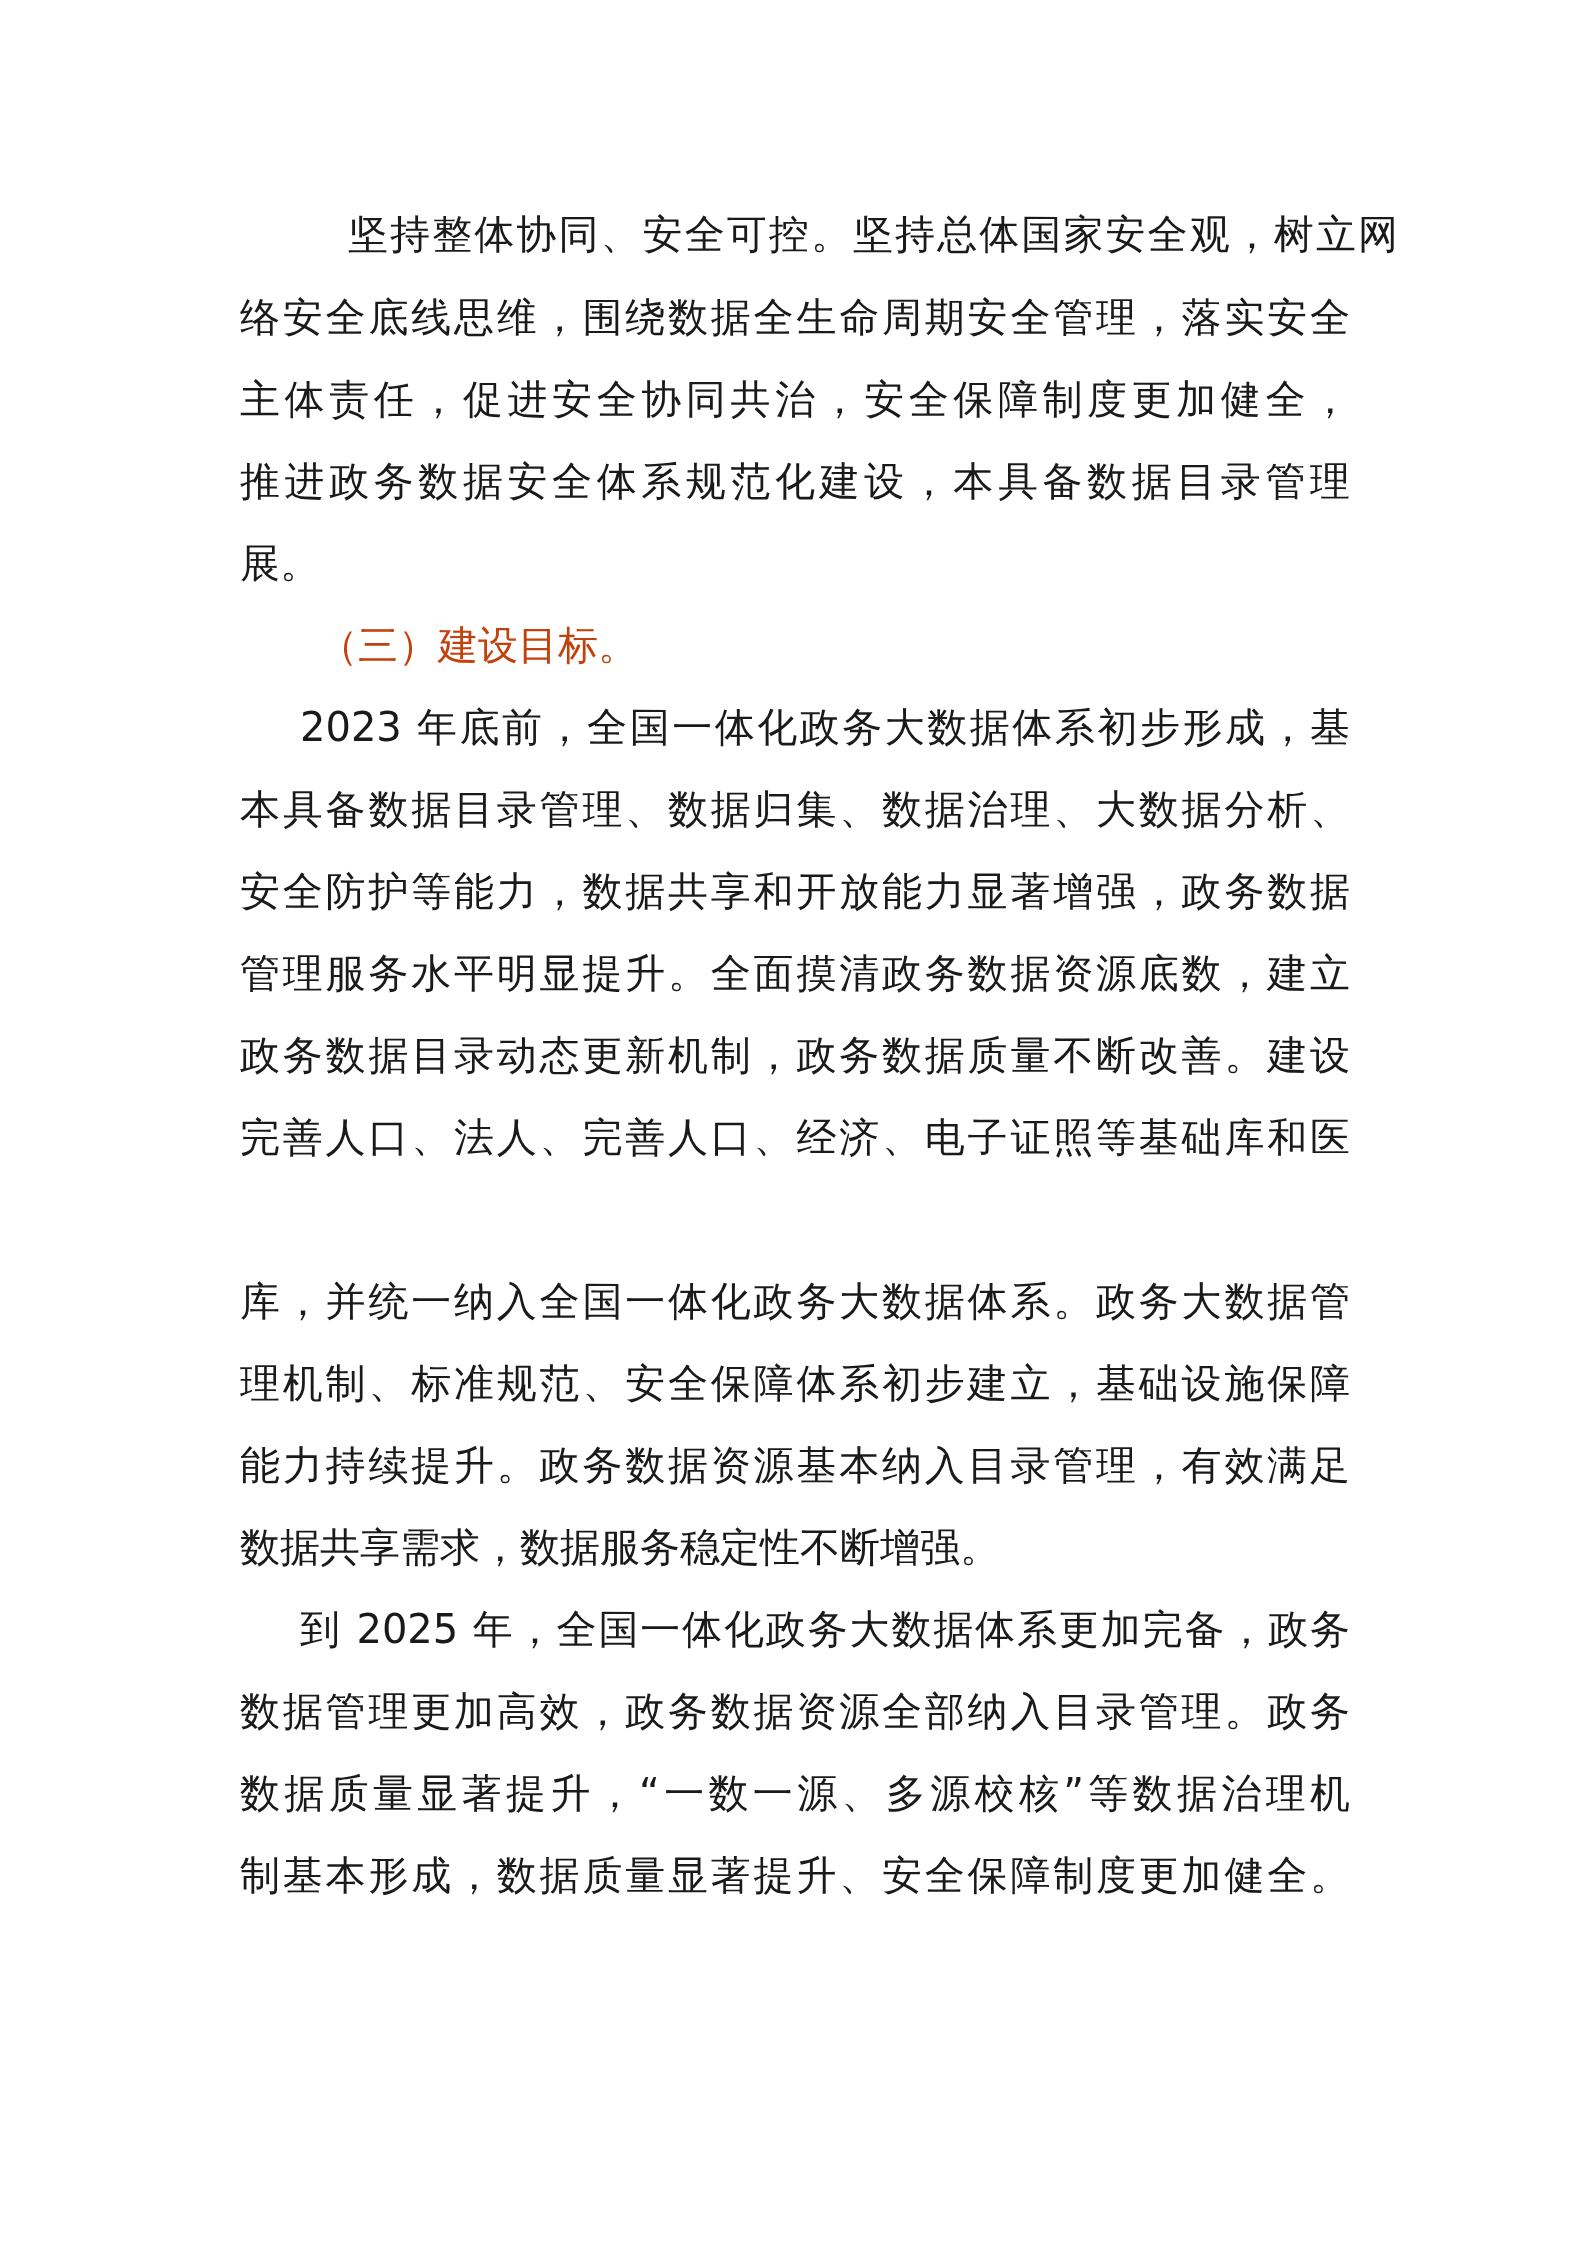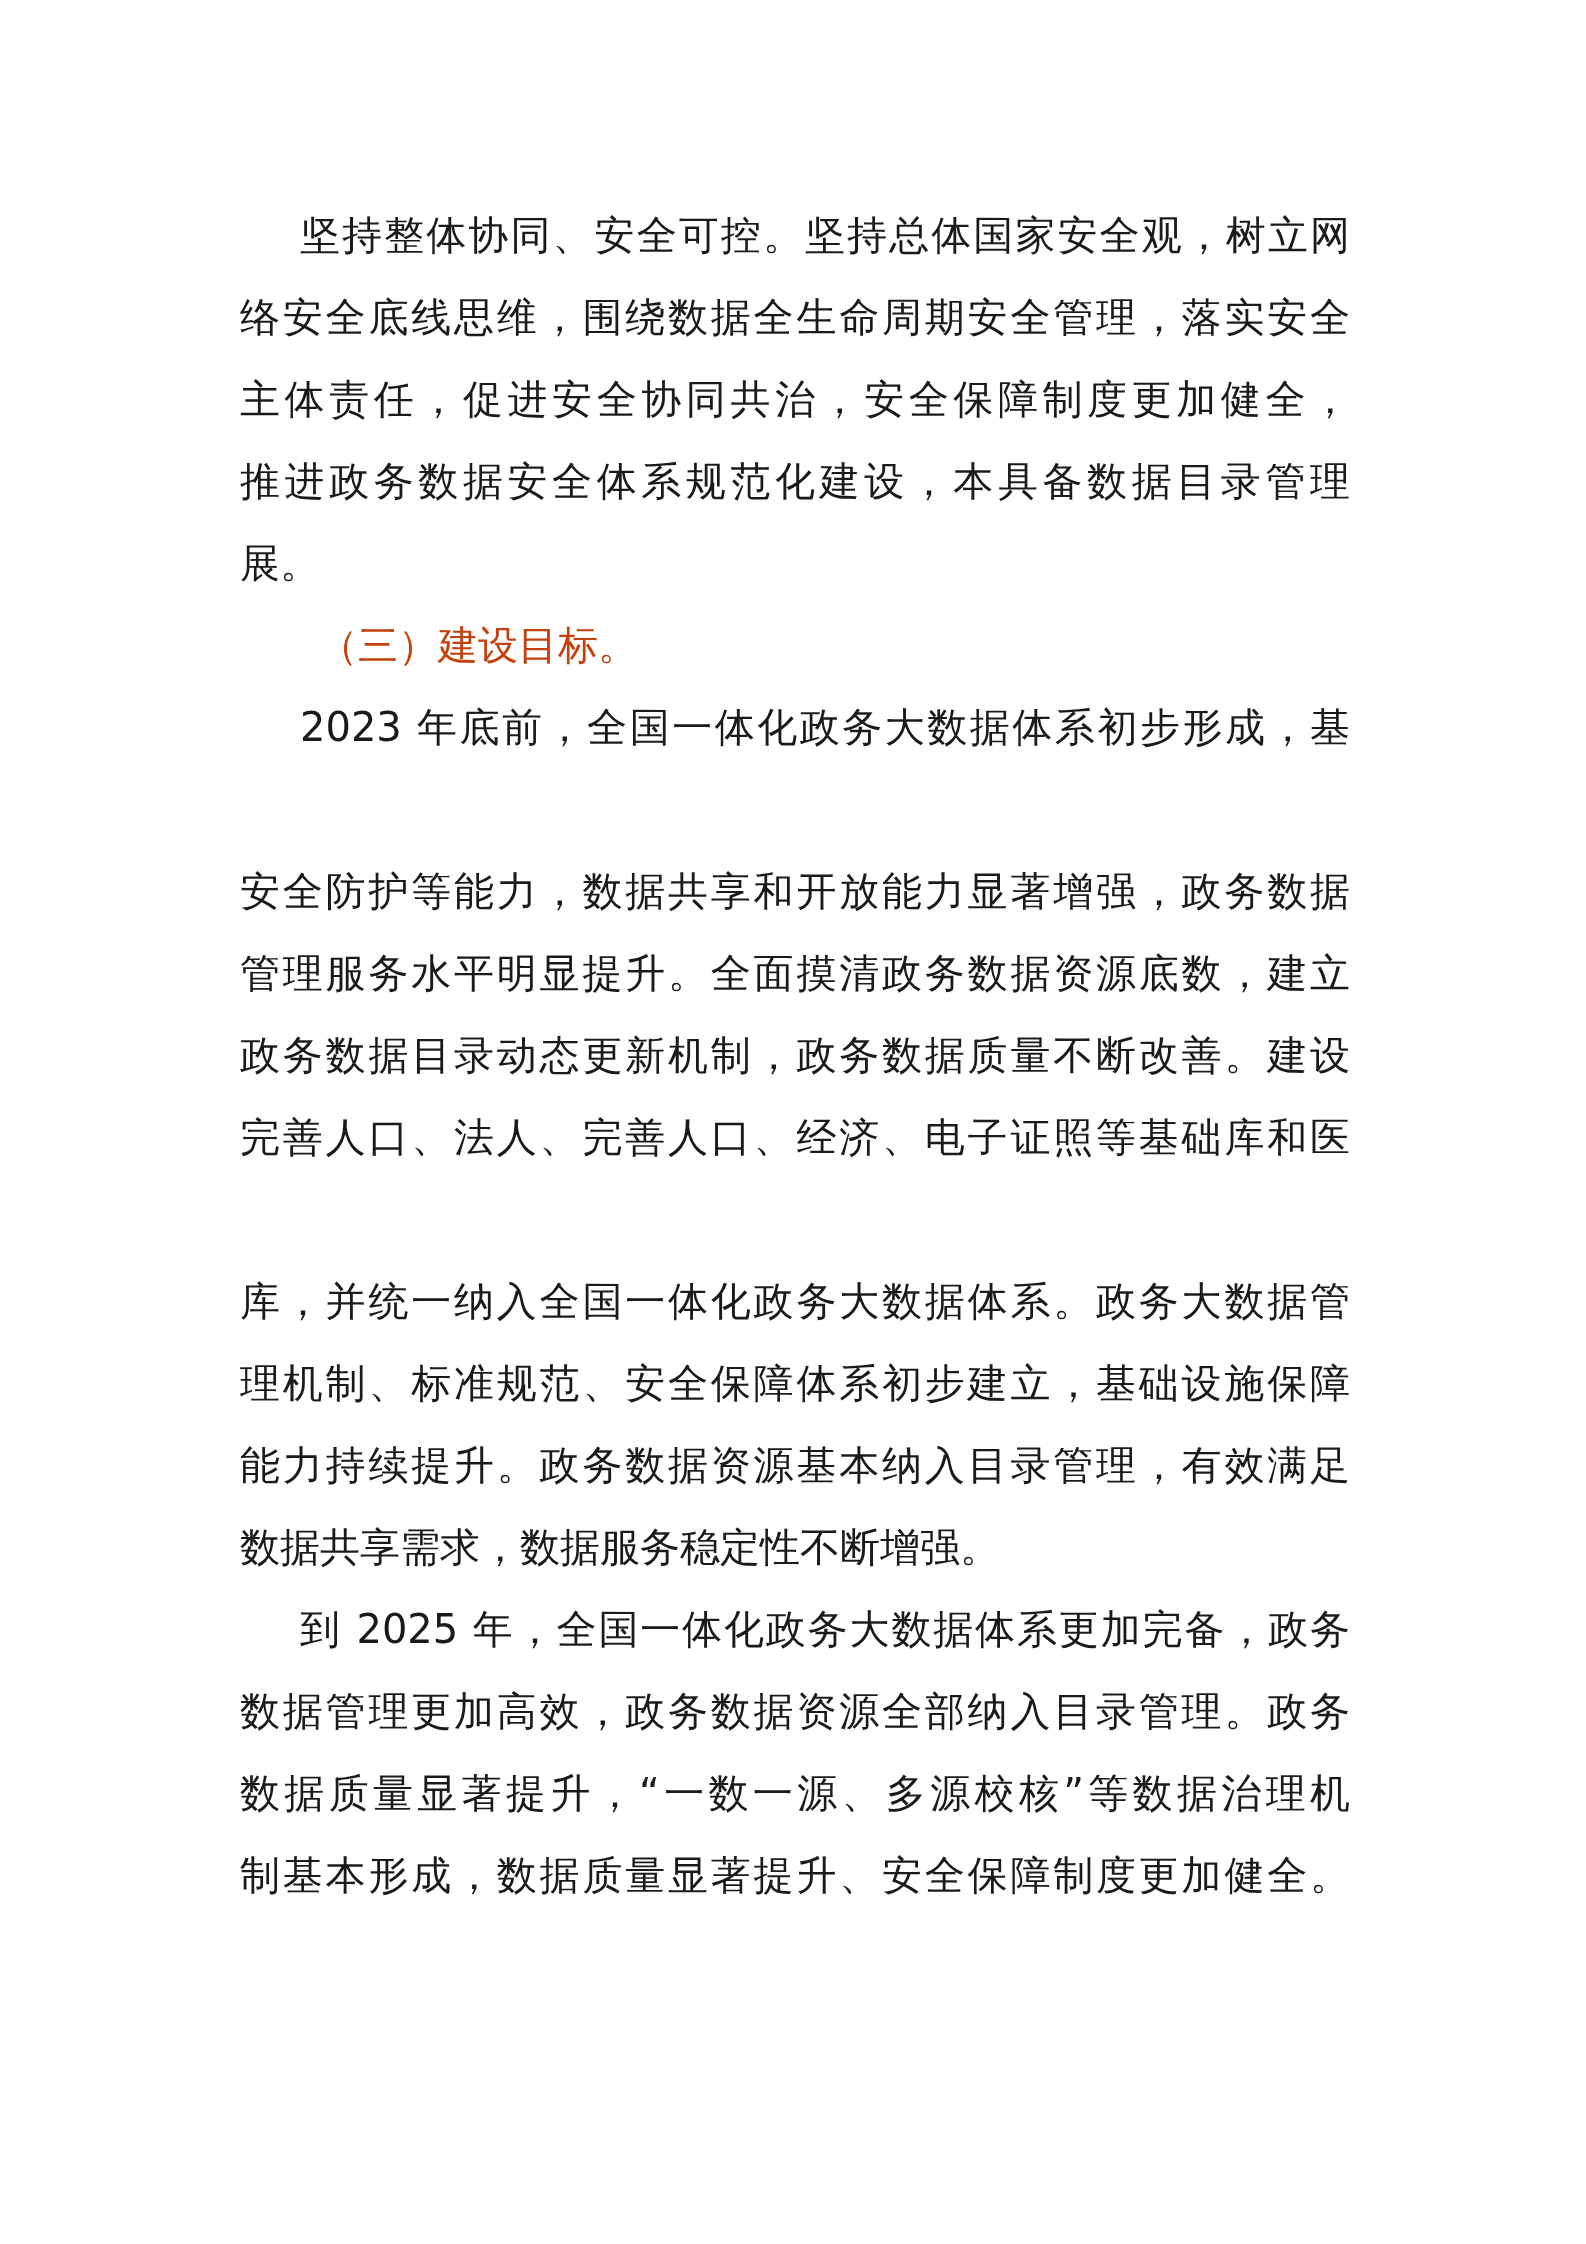--- a/index.html
+++ b/index.html
@@ -13,37 +13,38 @@
     font-size: 40px;
     line-height: 50px;
     color: #1a1a1a;
     white-space: nowrap;
     letter-spacing: 0px;
     text-align: justify;
     text-align-last: justify;
   }
   .line.last { text-align-last: left; }
   .line.indent { left: 300px; width: 1050px; }
-  .line.kai { font-family: Liberation Sans, sans-serif; }
+  .line.kai { font-family: Liberation Serif, serif; margin-left: 48px; }
   .heading { position: absolute; left: 318px; font-family: "DejaVu Serif", "Liberation Serif", serif; font-size: 40px; line-height: 50px; color: #c2410c; white-space: nowrap; }
 </style>
 </head>
 <body>
 
 <div class="page">
 
   <div class="line indent kai" style="top:210px;">坚持整体协同、安全可控。坚持总体国家安全观，树立网</div>
   <div class="line" style="top:292px;">络安全底线思维，围绕数据全生命周期安全管理，落实安全</div>
   <div class="line" style="top:374px;">主体责任，促进安全协同共治，安全保障制度更加健全，</div>
   <div class="line" style="top:456px;">推进政务数据安全体系规范化建设，本具备数据目录管理</div>
   <div class="line last" style="top:538px;">展。</div>
 
   <div class="heading" style="top:620px;">（三）建设目标。</div>
 
   <div class="line indent" style="top:702px;">2023 年底前，全国一体化政务大数据体系初步形成，基</div>
+  <div class="line" style="top:784px;">本具备数据目录管理、数据归集、数据治理、大数据分析、</div>
   <div class="line" style="top:866px;">安全防护等能力，数据共享和开放能力显著增强，政务数据</div>
   <div class="line" style="top:948px;">管理服务水平明显提升。全面摸清政务数据资源底数，建立</div>
   <div class="line" style="top:1030px;">政务数据目录动态更新机制，政务数据质量不断改善。建设</div>
   <div class="line" style="top:1112px;">完善人口、法人、完善人口、经济、电子证照等基础库和医</div>
   <div class="line" style="top:1276px;">库，并统一纳入全国一体化政务大数据体系。政务大数据管</div>
   <div class="line" style="top:1358px;">理机制、标准规范、安全保障体系初步建立，基础设施保障</div>
   <div class="line" style="top:1440px;">能力持续提升。政务数据资源基本纳入目录管理，有效满足</div>
   <div class="line last" style="top:1522px;">数据共享需求，数据服务稳定性不断增强。</div>
 
   <div class="line indent" style="top:1604px;">到 2025 年，全国一体化政务大数据体系更加完备，政务</div>

